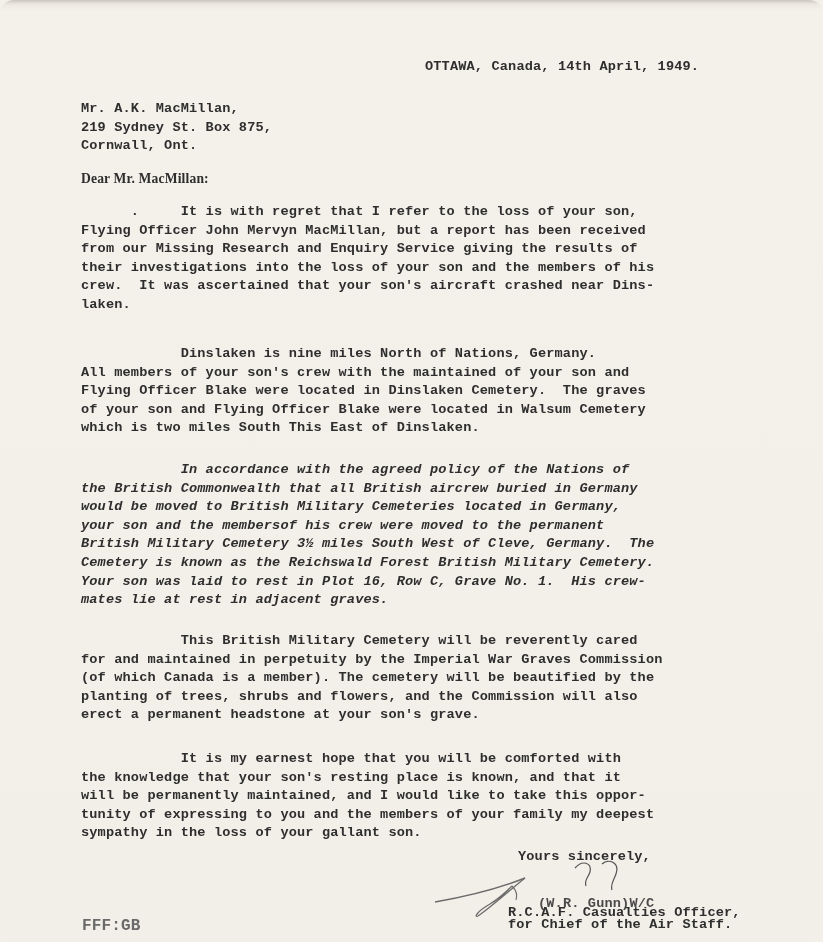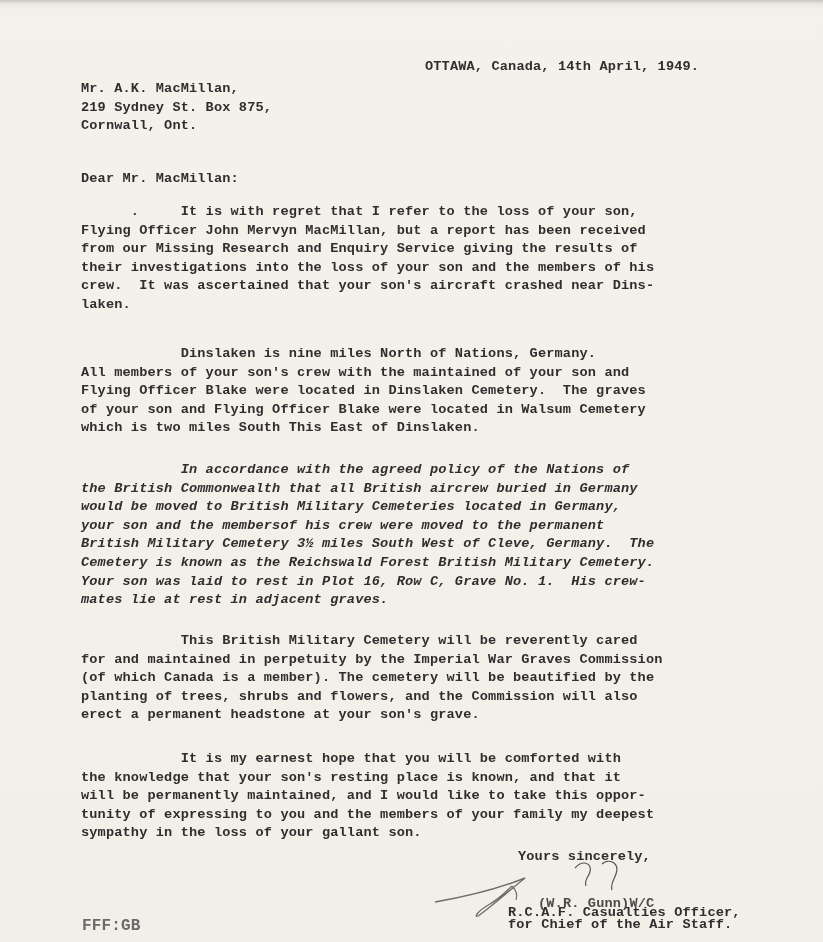--- a/index.html
+++ b/index.html
@@ -6,34 +6,35 @@
     body {
       width: 823px; height: 942px; overflow: hidden;
       background: #f3f0ea;
       position: relative;
       font-family: "Liberation Mono", "DejaVu Sans Mono", monospace;
       color: #2a2a2a;
     }
     .page {
       position: absolute; left: 0; top: 0; width: 823px; height: 942px;
       background: linear-gradient(180deg, #c9c6c0 0px, #ebe7e0 4px, #f4f1eb 10px, #f2efe8 100%);
+      border-radius: 14px;
     }
     .typed {
       position: absolute;
       font-size: 13.6px;
       line-height: 18.6px;
       font-weight: bold;
       white-space: pre;
       letter-spacing: 0.15px;
       color: #2e2e2e;
     }
     .faint { color: #4a4a4a; margin-top: 12px; }
     .date { left: 425px; top: 58px; }
-    .addr { left: 81px; top: 80px; }
-    .salutation { left: 81px; top: 170px; }
+    .addr { left: 81px; top: 100px; }
+    .salutation { left: 81px; top: 170px; font-family: Liberation Serif, serif; }
     .para { left: 81px; }
     .p1 { top: 203px; }
     .p2 { top: 345px; }
     .p3 { top: 461px; font-style: italic; }
     .p4 { top: 632px; }
     .p5 { top: 750px; }
     .closing { left: 518px; top: 848px; }
     .sigblock { left: 538px; top: 883px; }
     .title1 { left: 508px; top: 906px; line-height: 13px; }
     .title2 { left: 508px; top: 918px; line-height: 13px; }

